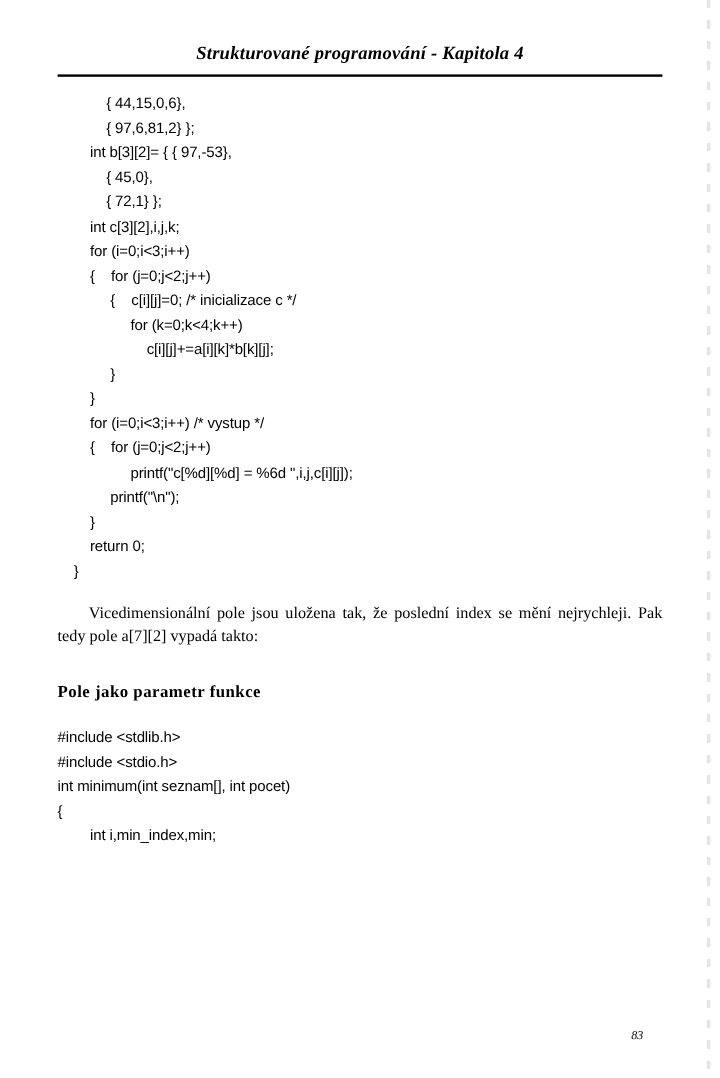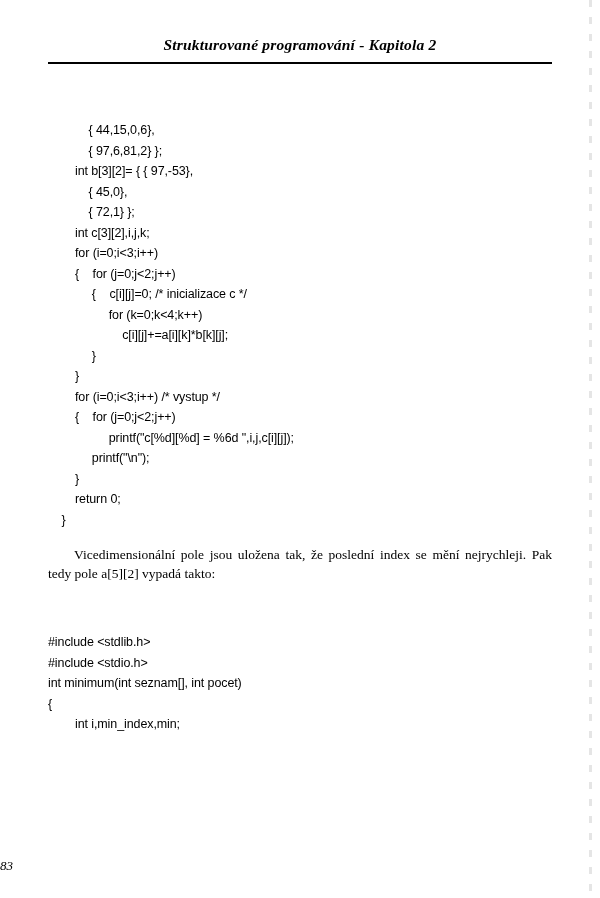--- a/index.html
+++ b/index.html
@@ -39,21 +39,20 @@
     top: 62px;
     width: 504px;
     height: 2px;
     background: #000000;
   }
   .content {
     position: absolute;
     left: 48px;
     top: 76px;
     width: 504px;
-    margin-top: 44px;
   }
   .code {
     font-family: "Liberation Sans", sans-serif;
     font-size: 12.5px;
     line-height: 20.5px;
     white-space: pre;
     letter-spacing: -0.1px;
   }
   .code-block {
     margin: 0;
@@ -76,42 +75,42 @@
     font-size: 14px;
     font-weight: bold;
     letter-spacing: 0.4px;
     margin: 0;
   }
   .pagenum {
     position: absolute;
     left: 0;
     top: 858px;
     width: 536px;
-    text-align: left;
+    text-align: right;
     font-family: "Liberation Serif", serif;
     font-style: italic;
-    font-size: 13px;
+    font-size: 10px;
   }
   .scan-edge {
     position: absolute;
     top: 0;
     width: 3px;
     height: 898px;
     background: repeating-linear-gradient(to bottom, rgba(0,0,0,0.10) 0px, rgba(0,0,0,0.10) 7px, rgba(255,255,255,0) 7px, rgba(255,255,255,0) 17px);
   }
   .scan-edge.right { right: 8px; }
 </style>
 </head>
 <body>
 
 <div class="page">
 
   <div class="scan-edge right"></div>
 
-  <div class="header">Strukturované programování - Kapitola 2</div>
+  <div class="header">Strukturované programování - Kapitola 4</div>
   <div class="header-rule"></div>
 
   <div class="content">
 
     <pre class="code code-block">            { 44,15,0,6},
             { 97,6,81,2} };
         int b[3][2]= { { 97,-53},
             { 45,0},
             { 72,1} };
         int c[3][2],i,j,k;
@@ -125,27 +124,28 @@
         for (i=0;i&lt;3;i++) /* vystup */
         {    for (j=0;j&lt;2;j++)
                   printf("c[%d][%d] = %6d ",i,j,c[i][j]);
              printf("\n");
         }
         return 0;
     }</pre>
 
     <div class="spacer-md"></div>
 
-    <p class="para indent">Vicedimensionální pole jsou uložena tak, že poslední index se mění nejrychleji. Pak tedy pole a[5][2] vypadá takto:</p>
+    <p class="para indent">Vicedimensionální pole jsou uložena tak, že poslední index se mění nejrychleji. Pak tedy pole a[7][2] vypadá takto:</p>
 
     <div class="spacer-sm"></div>
 
 
     <div class="spacer-lg"></div>
 
+    <p class="section-title">Pole  jako  parametr  funkce</p>
 
     <div class="spacer-sm"></div>
 
 
     <div class="spacer-sm"></div>
 
     <pre class="code code-block">#include &lt;stdlib.h&gt;
 #include &lt;stdio.h&gt;
 int minimum(int seznam[], int pocet)
 {

